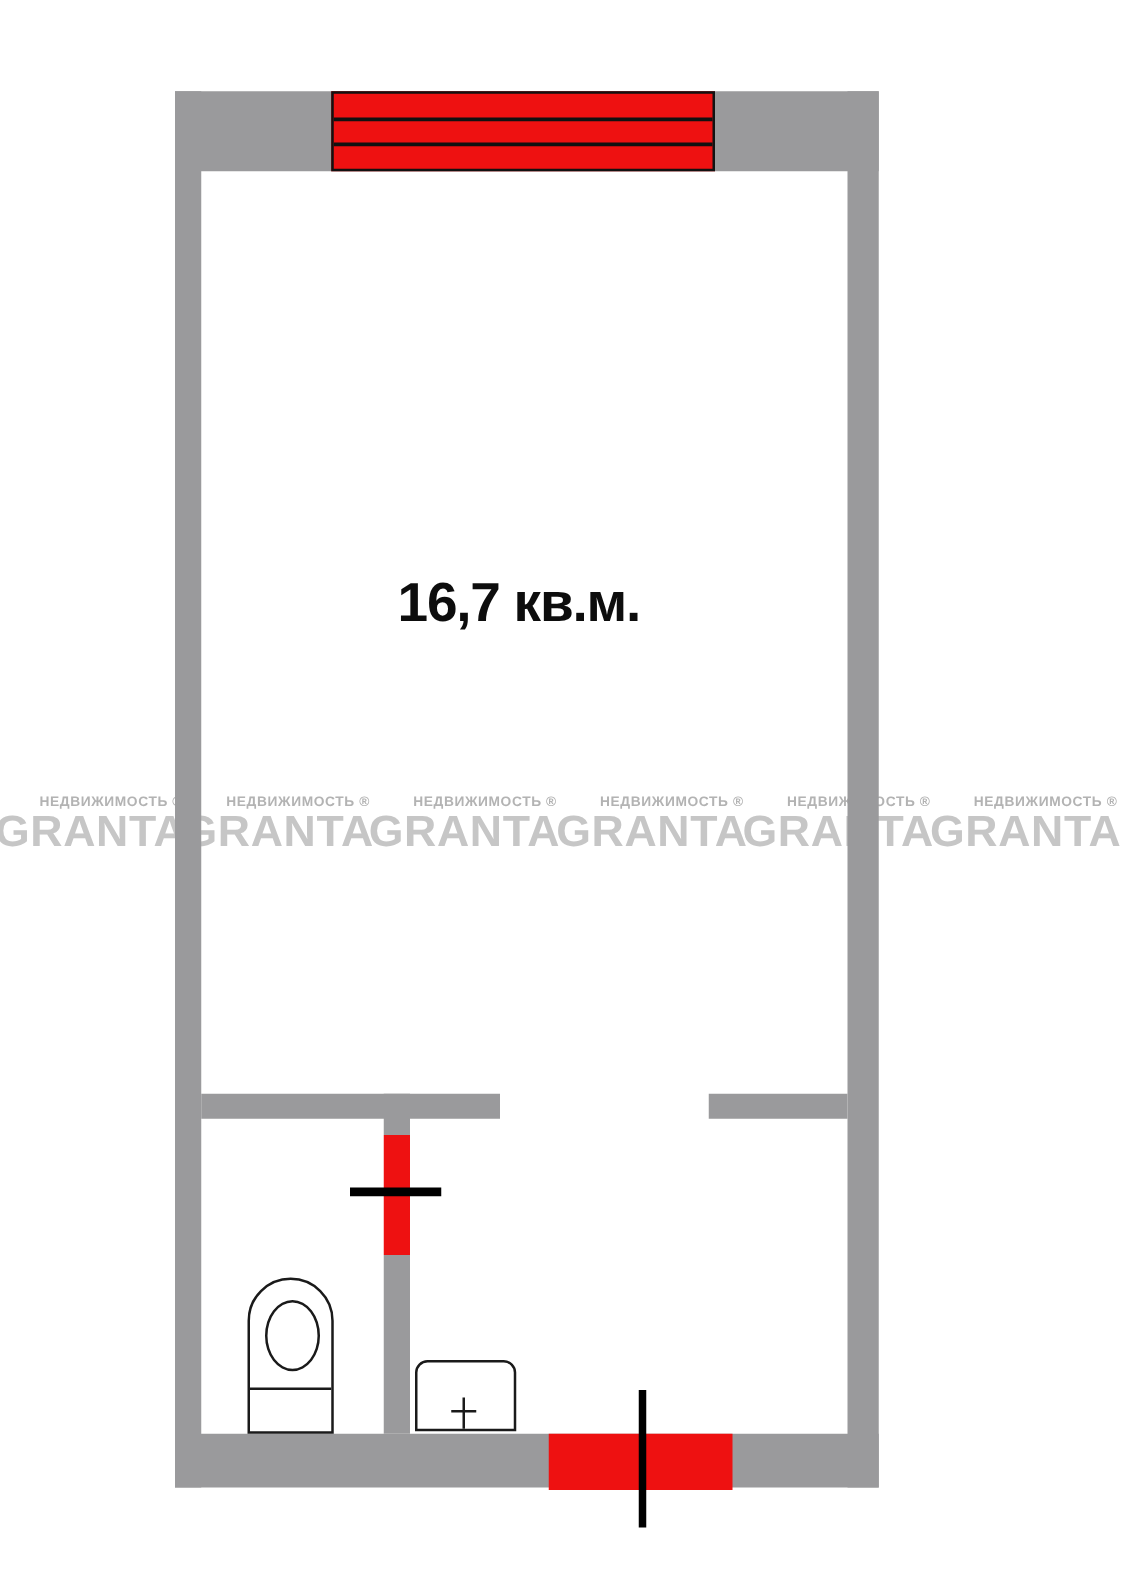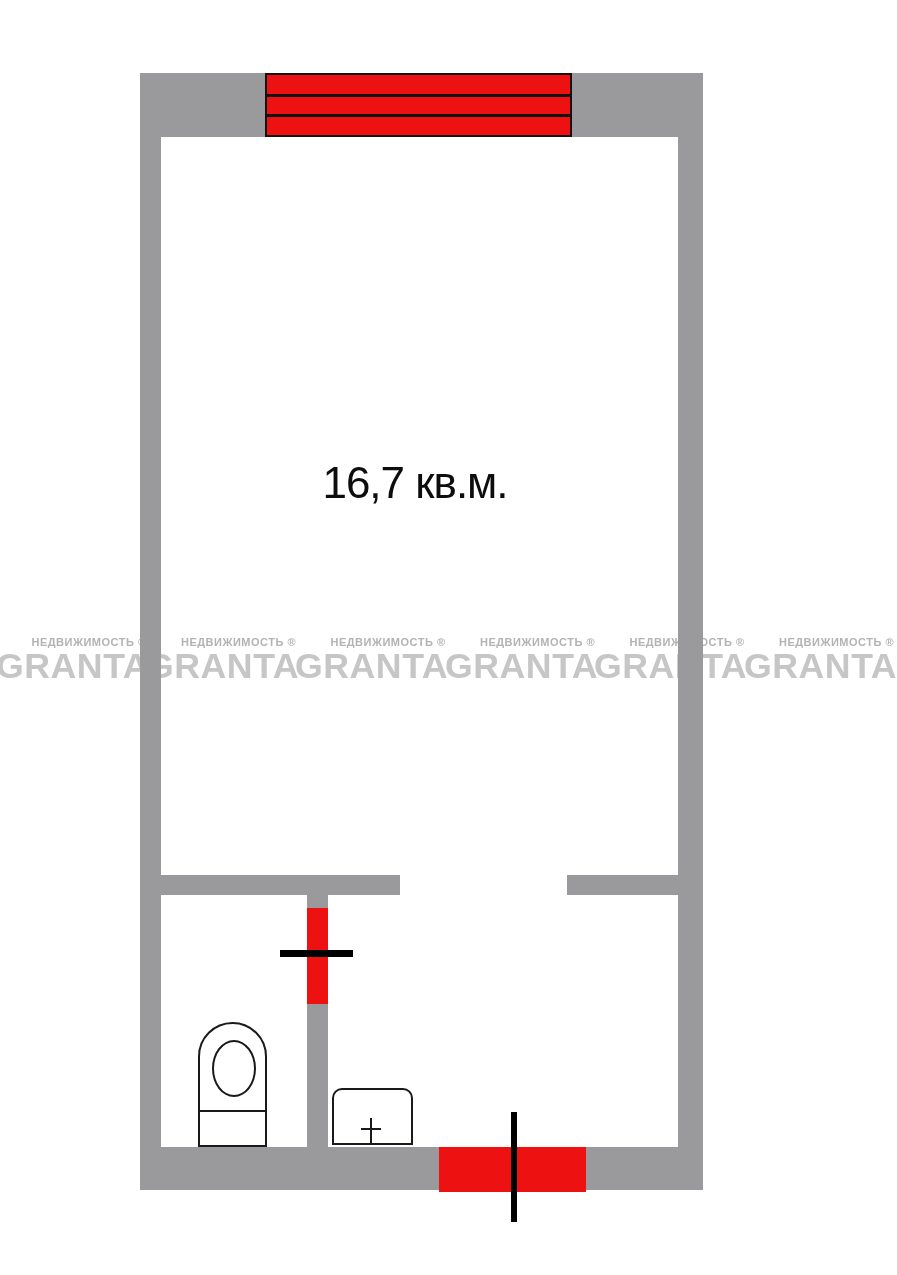--- a/index.html
+++ b/index.html
@@ -74,21 +74,21 @@
     position:absolute;left:332px;top:1088px;width:81px;height:57px;
     background:#fff;border:2px solid #1a1a1a;box-sizing:border-box;
     border-radius:10px 10px 0 0;z-index:3;
   }
   .sink-cross-v{position:absolute;left:36px;top:28px;width:2px;height:25px;background:#1a1a1a;}
   .sink-cross-h{position:absolute;left:27px;top:38px;width:20px;height:2px;background:#1a1a1a;}
   
   .area-label{
     position:absolute;left:290px;top:458px;width:250px;
     text-align:center;
-    font-size:44px;font-weight:400;color:#0d0d0d;
+    font-size:44px;font-weight:700;color:#0d0d0d;
     letter-spacing:-1px;z-index:3;
     white-space:nowrap;
   }
 </style>
 </head>
 <body>
 
 <div class="canvas">
 
   <div class="wm-row">

